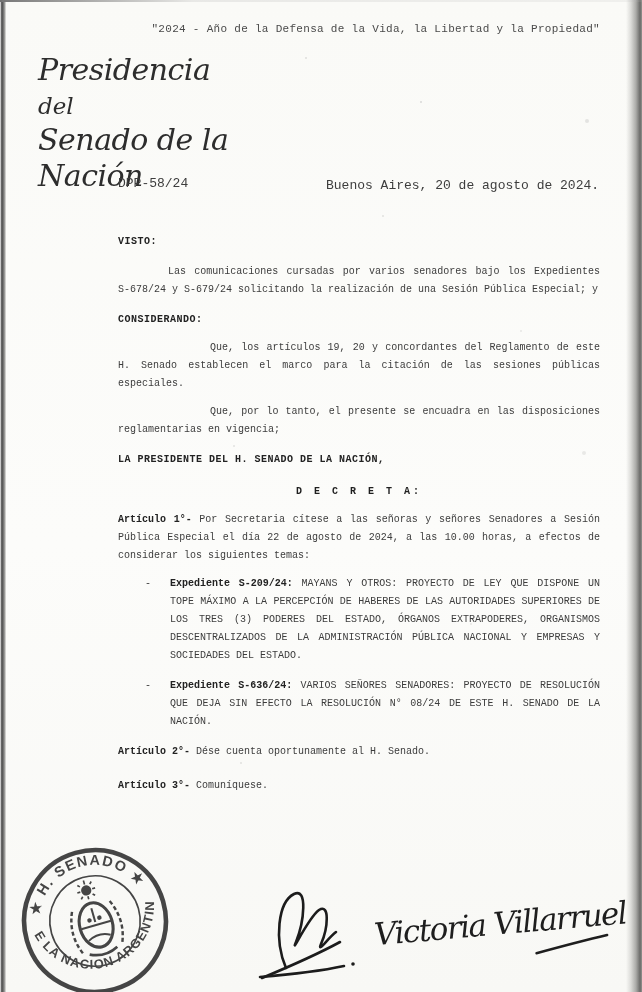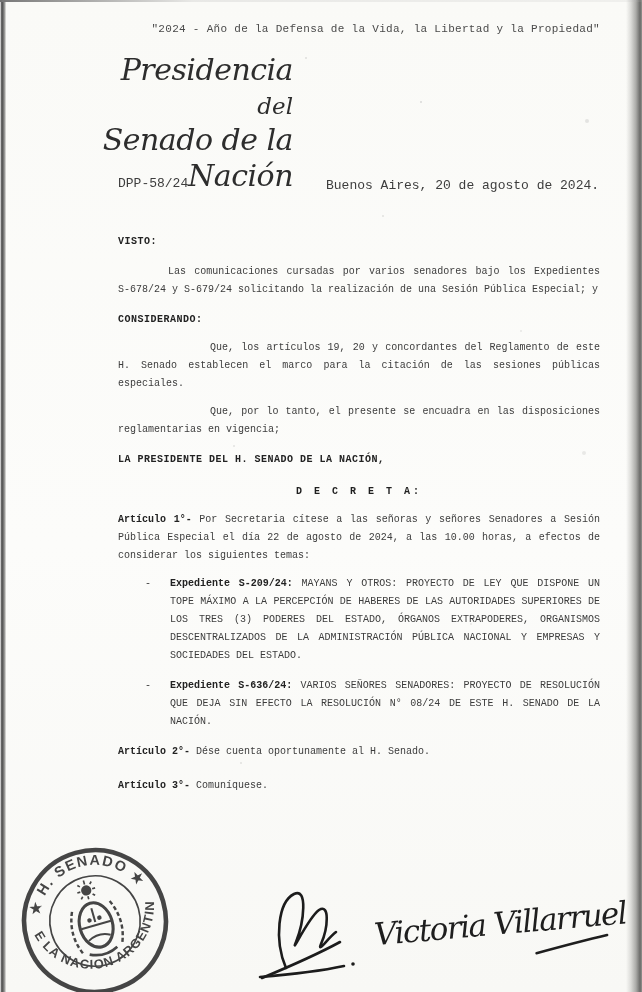--- a/index.html
+++ b/index.html
@@ -43,21 +43,21 @@
   }
 
   .header-quote {
     position: absolute; top: 23px; right: 42px;
     font-size: 11px; letter-spacing: 0.3px; color: #4a4a4a;
     white-space: nowrap;
   }
 
   .letterhead {
     position: absolute; top: 50px; left: 38px; width: 255px;
-    text-align: right;
+    text-align: left;
     font-family: "DejaVu Serif", "Liberation Serif", serif;
     font-style: italic;
     color: #2d2d2d;
   }
   .letterhead .lh1 { font-size: 30px; line-height: 40px; letter-spacing: -0.5px; }
   .letterhead .lh2 { font-size: 23px; line-height: 32px; }
   .letterhead .lh3 { font-size: 30px; line-height: 36px; letter-spacing: -0.5px; }
 
   .ref-number { position: absolute; top: 176px; left: 118px; font-size: 13px; color: #3d3d3d; }
   .date-line  { position: absolute; top: 178px; left: 326px; font-size: 13px; color: #3d3d3d; }

